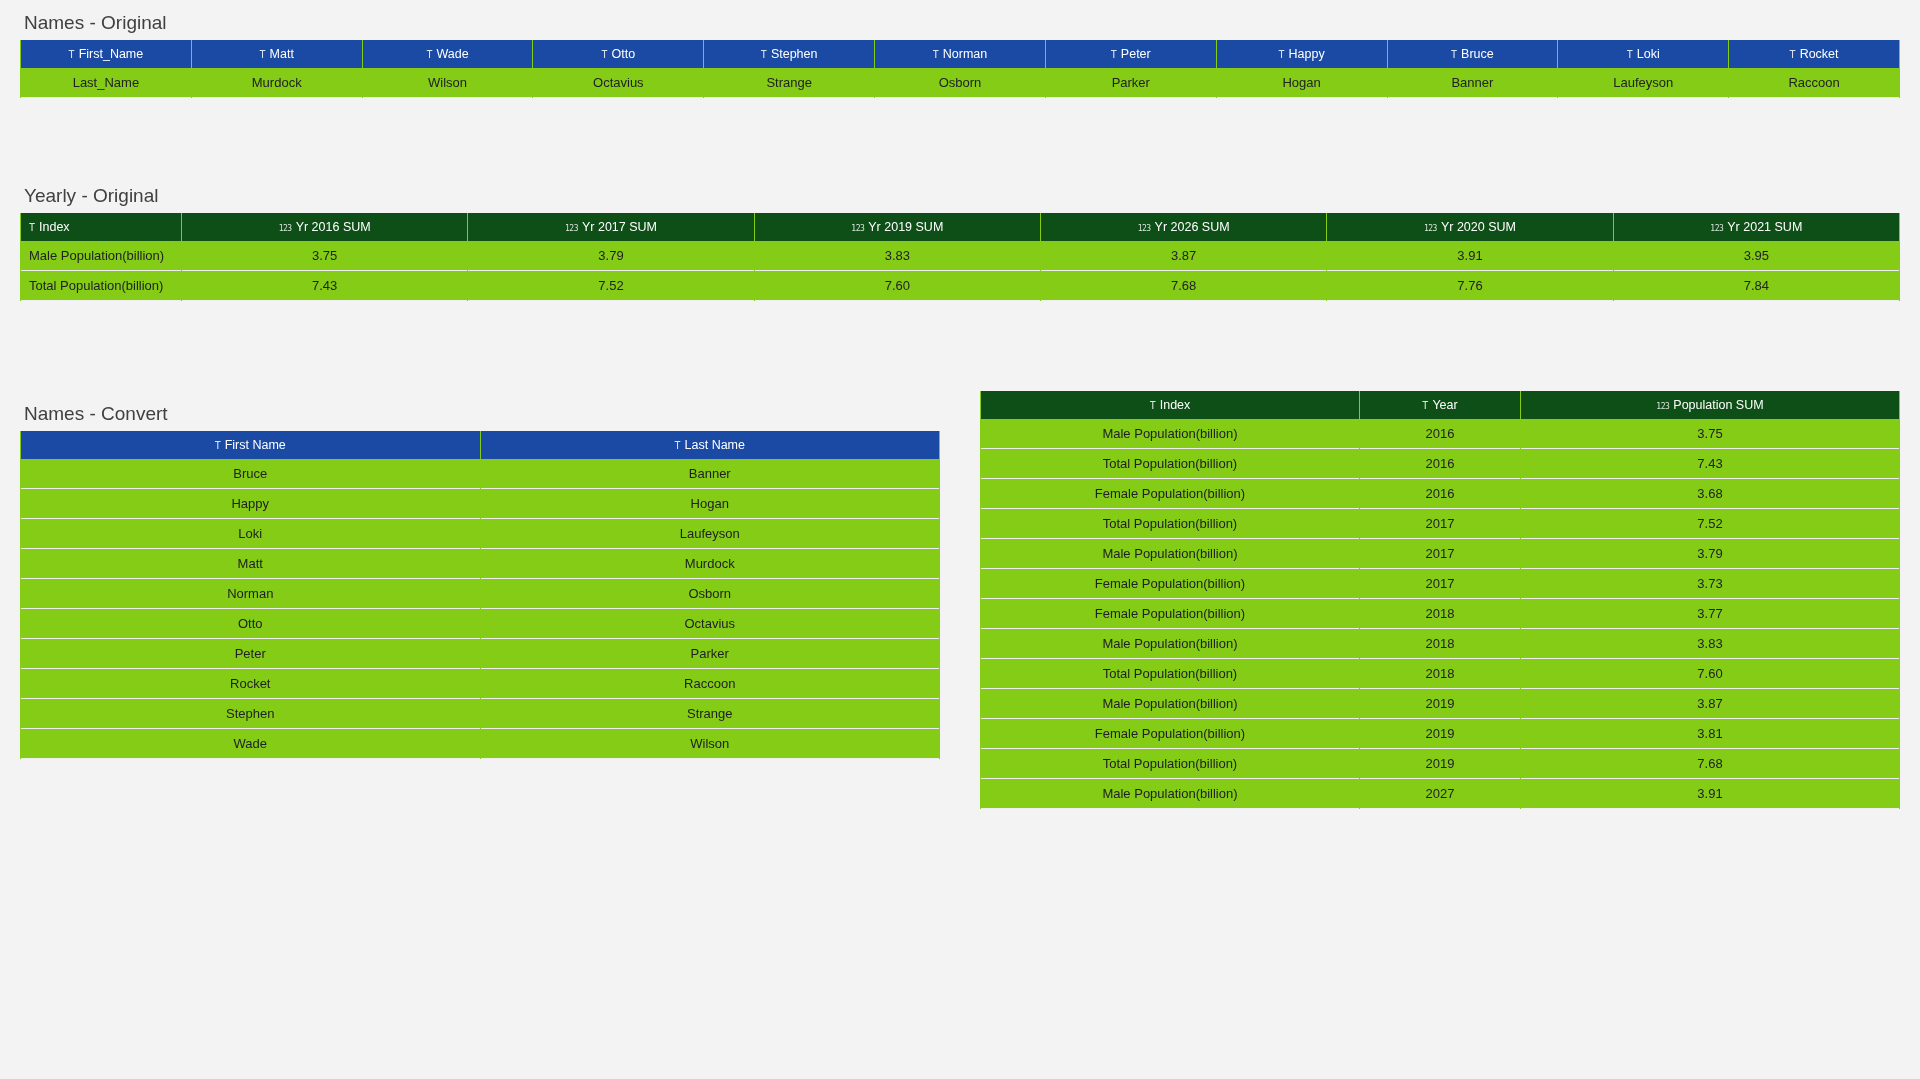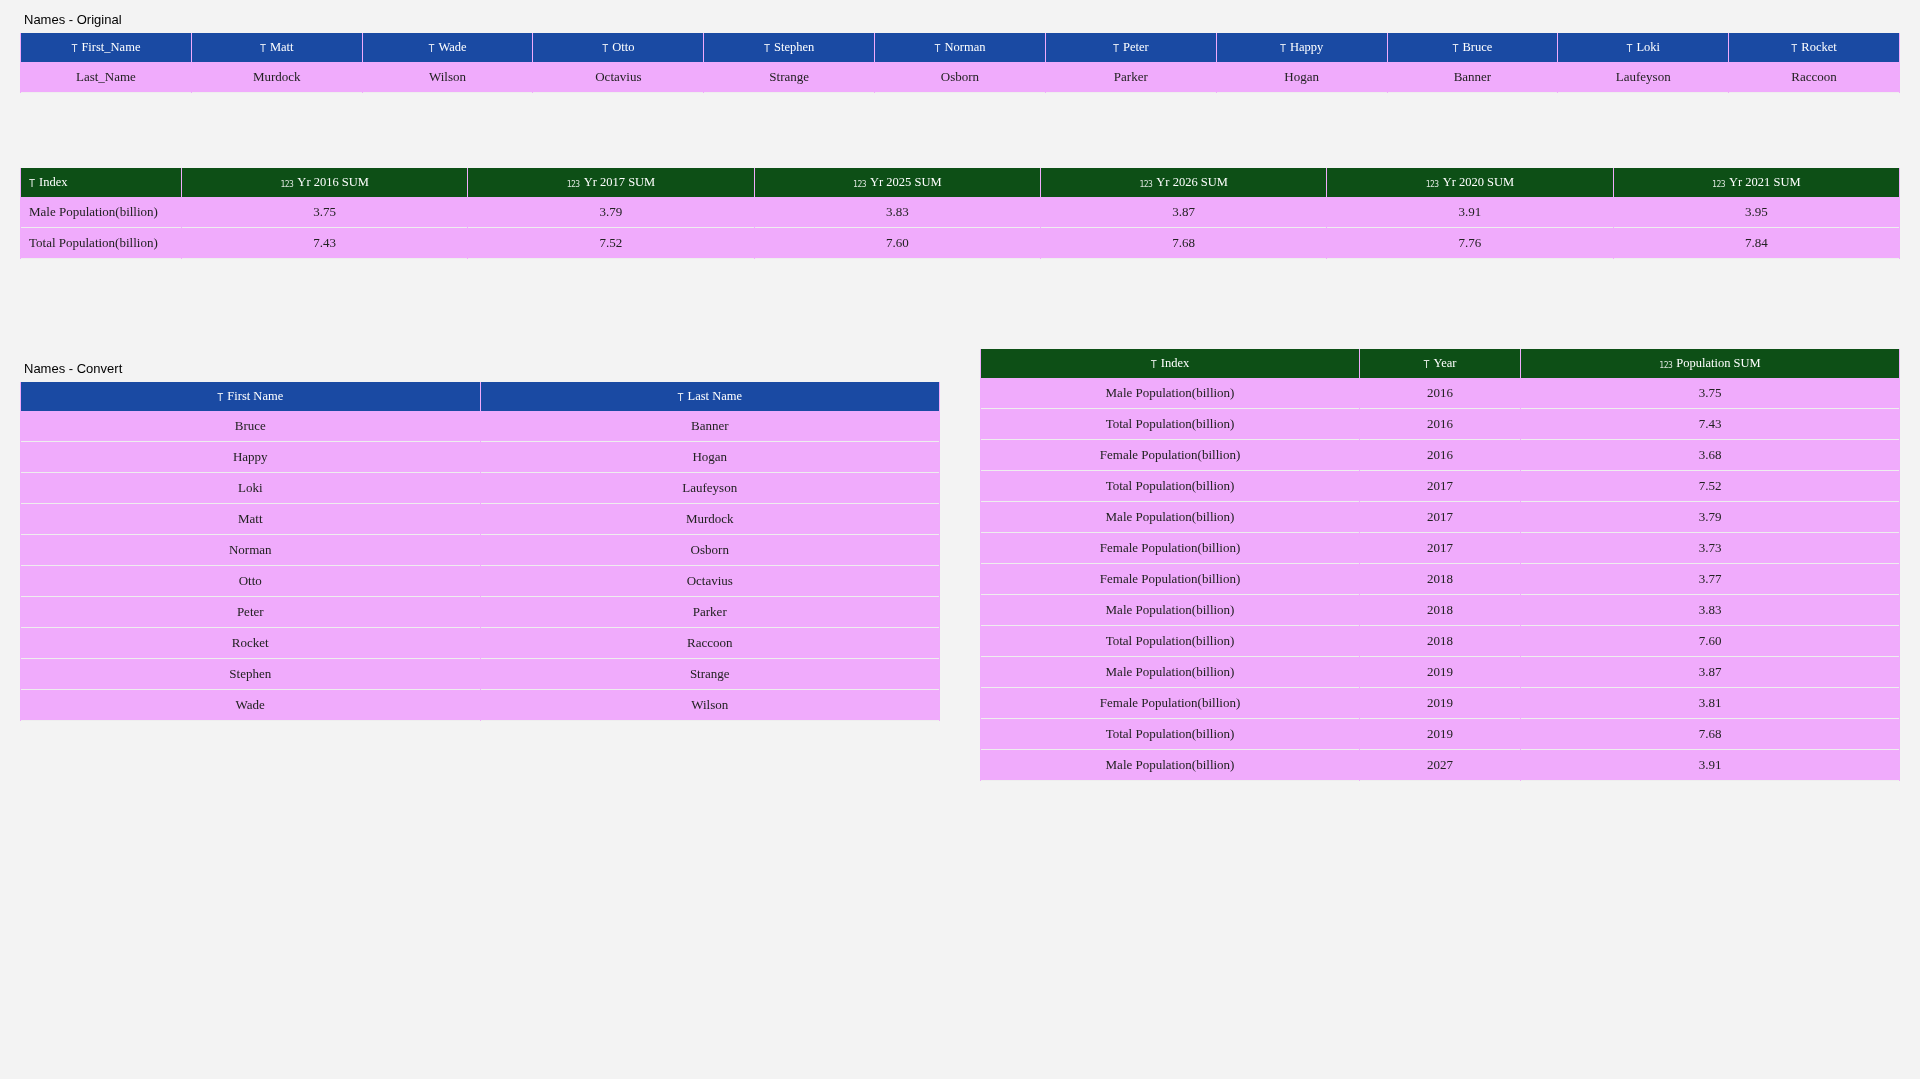--- a/index.html
+++ b/index.html
@@ -5,32 +5,31 @@
   * { box-sizing: border-box; margin: 0; padding: 0; }
   html, body {
     width: 1920px;
     font-family: "Segoe UI", Arial, sans-serif;
     background: #f3f3f3;
     font-size: 13px;
     color: #222;
   }
   .canvas { padding: 0 20px 20px 20px; }
   .section-title {
-    font-size: 13px;
-    color: #000000;
+    font-size: 19px;
+    color: #404040;
     margin: 12px 0 6px 4px;
     font-weight: 400;
   }
   .table {
     width: 100%;
     border-collapse: separate;
     border-spacing: 1px 0;
-    background: #f0abfc;
+    background: #84cc16;
     table-layout: fixed;
-    font-family: Liberation Serif, serif;
   }
   .table th, .table td {
     padding: 7px 6px;
     text-align: center;
     font-weight: 400;
     white-space: nowrap;
     overflow: hidden;
     text-overflow: ellipsis;
   }
   .table td { border-bottom: 1px solid #eee; }
@@ -86,36 +85,37 @@
           <td>Hogan</td>
           <td>Banner</td>
           <td>Laufeyson</td>
           <td>Raccoon</td>
         </tr>
       </tbody>
   </table>
 
   <div class="spacer-large"></div>
 
+  <div class="section-title">Yearly - Original</div>
   <table class="table">
     <colgroup>
       <col style="width:160px">
         <col>
         <col>
         <col>
         <col>
         <col>
         <col>
     </colgroup>
     <thead>
         <tr id="yo-head">
           <th class="th-green left"><span class="ico-t"></span><span>Index</span></th>
           <th class="th-green"><span class="ico-n"></span><span>Yr 2016 SUM</span></th>
           <th class="th-green"><span class="ico-n"></span><span>Yr 2017 SUM</span></th>
-          <th class="th-green"><span class="ico-n"></span><span>Yr 2025 SUM</span></th>
+          <th class="th-green"><span class="ico-n"></span><span>Yr 2019 SUM</span></th>
           <th class="th-green"><span class="ico-n"></span><span>Yr 2026 SUM</span></th>
           <th class="th-green"><span class="ico-n"></span><span>Yr 2020 SUM</span></th>
           <th class="th-green"><span class="ico-n"></span><span>Yr 2021 SUM</span></th>
         </tr>
       </thead>
     <tbody id="yo-body">
         <tr>
           <td class="left">Male Population(billion)</td>
           <td>3.75</td>
           <td>3.79</td>

